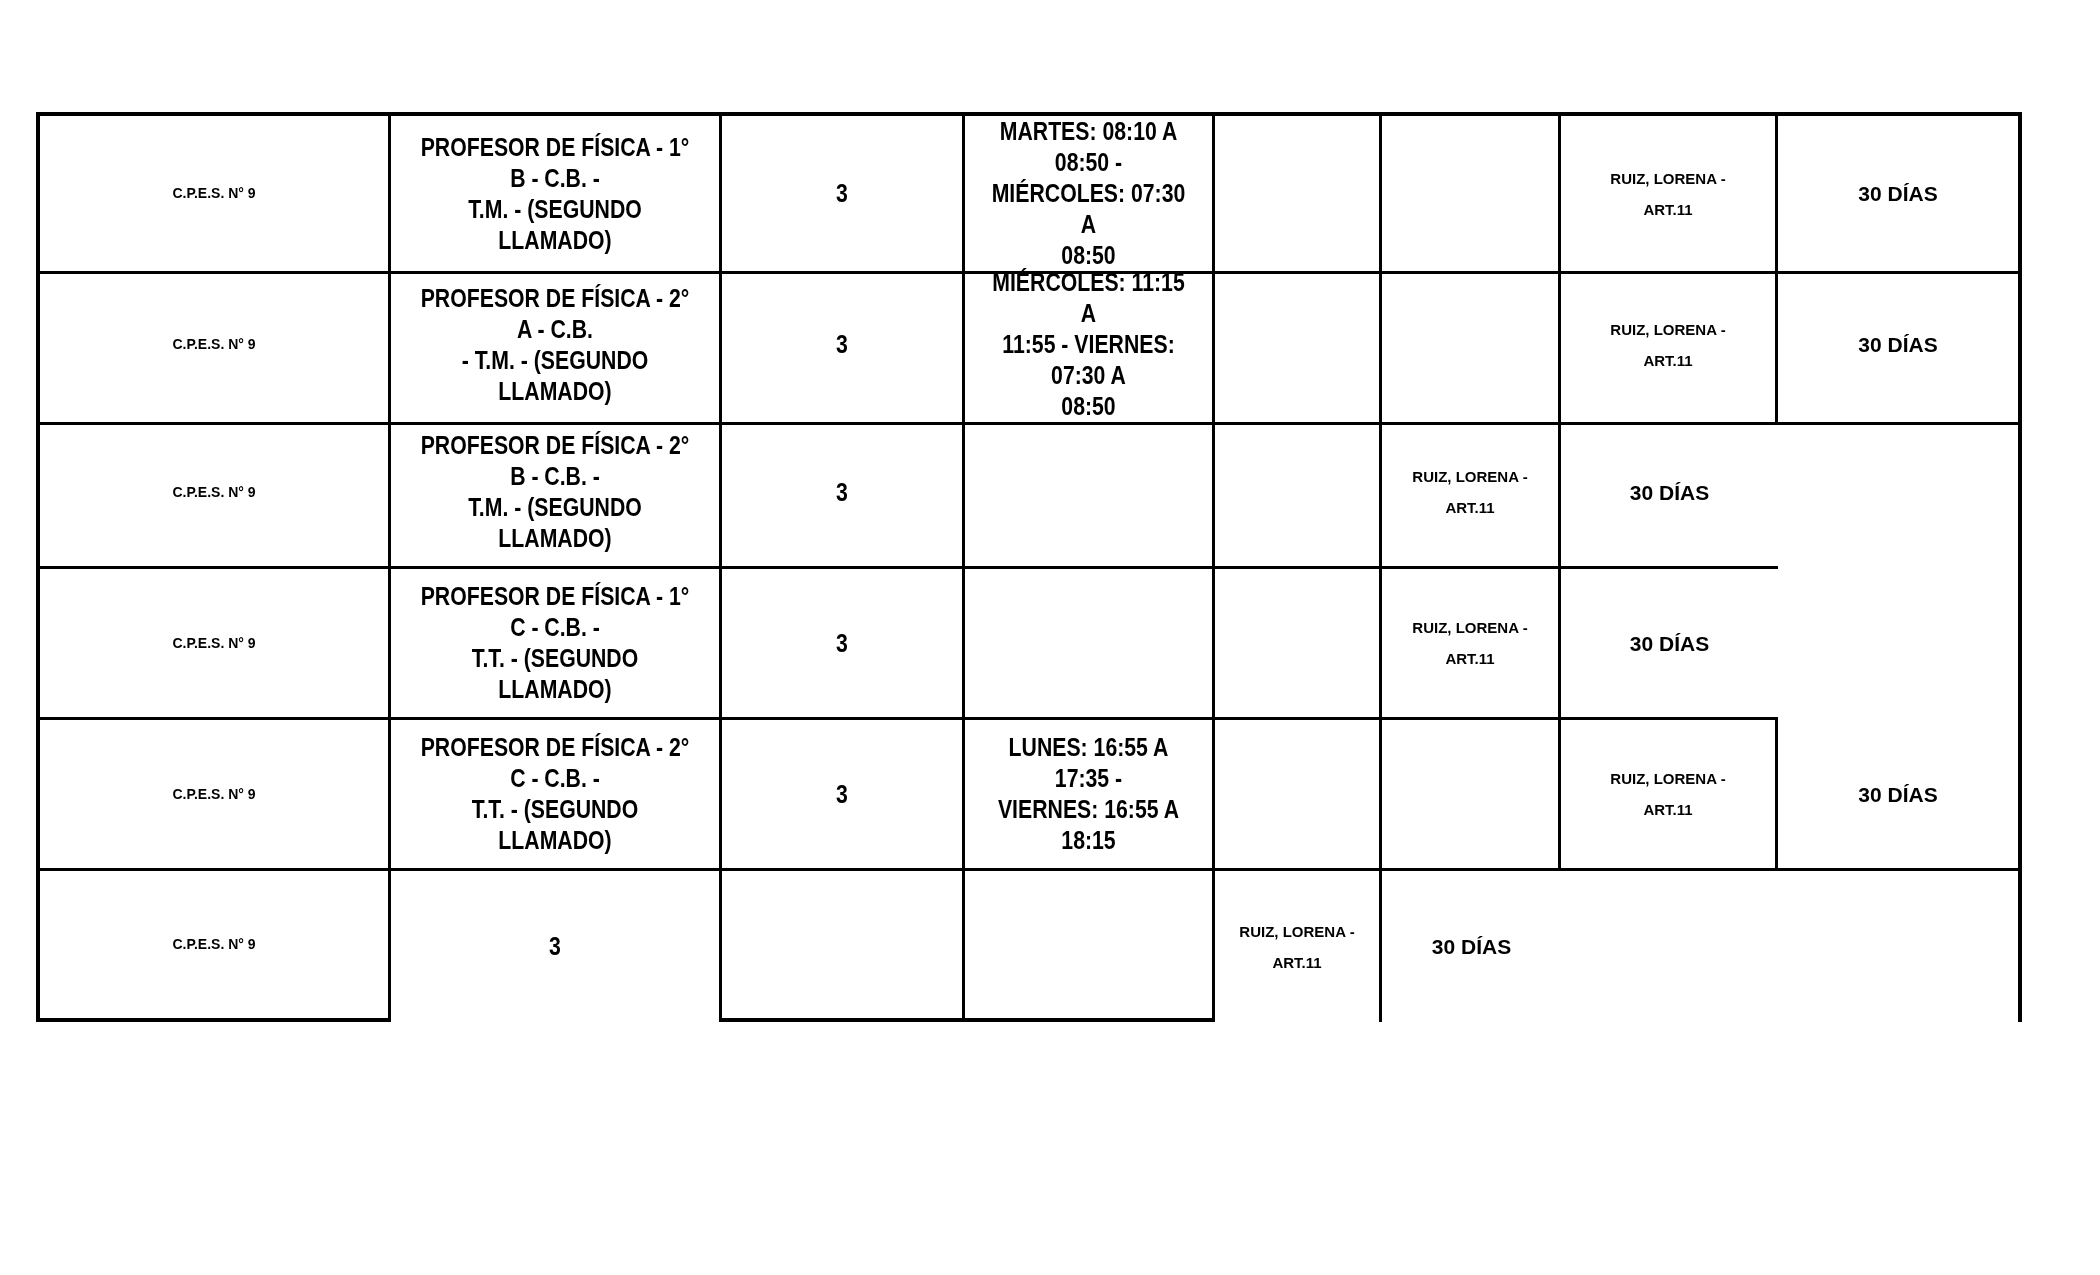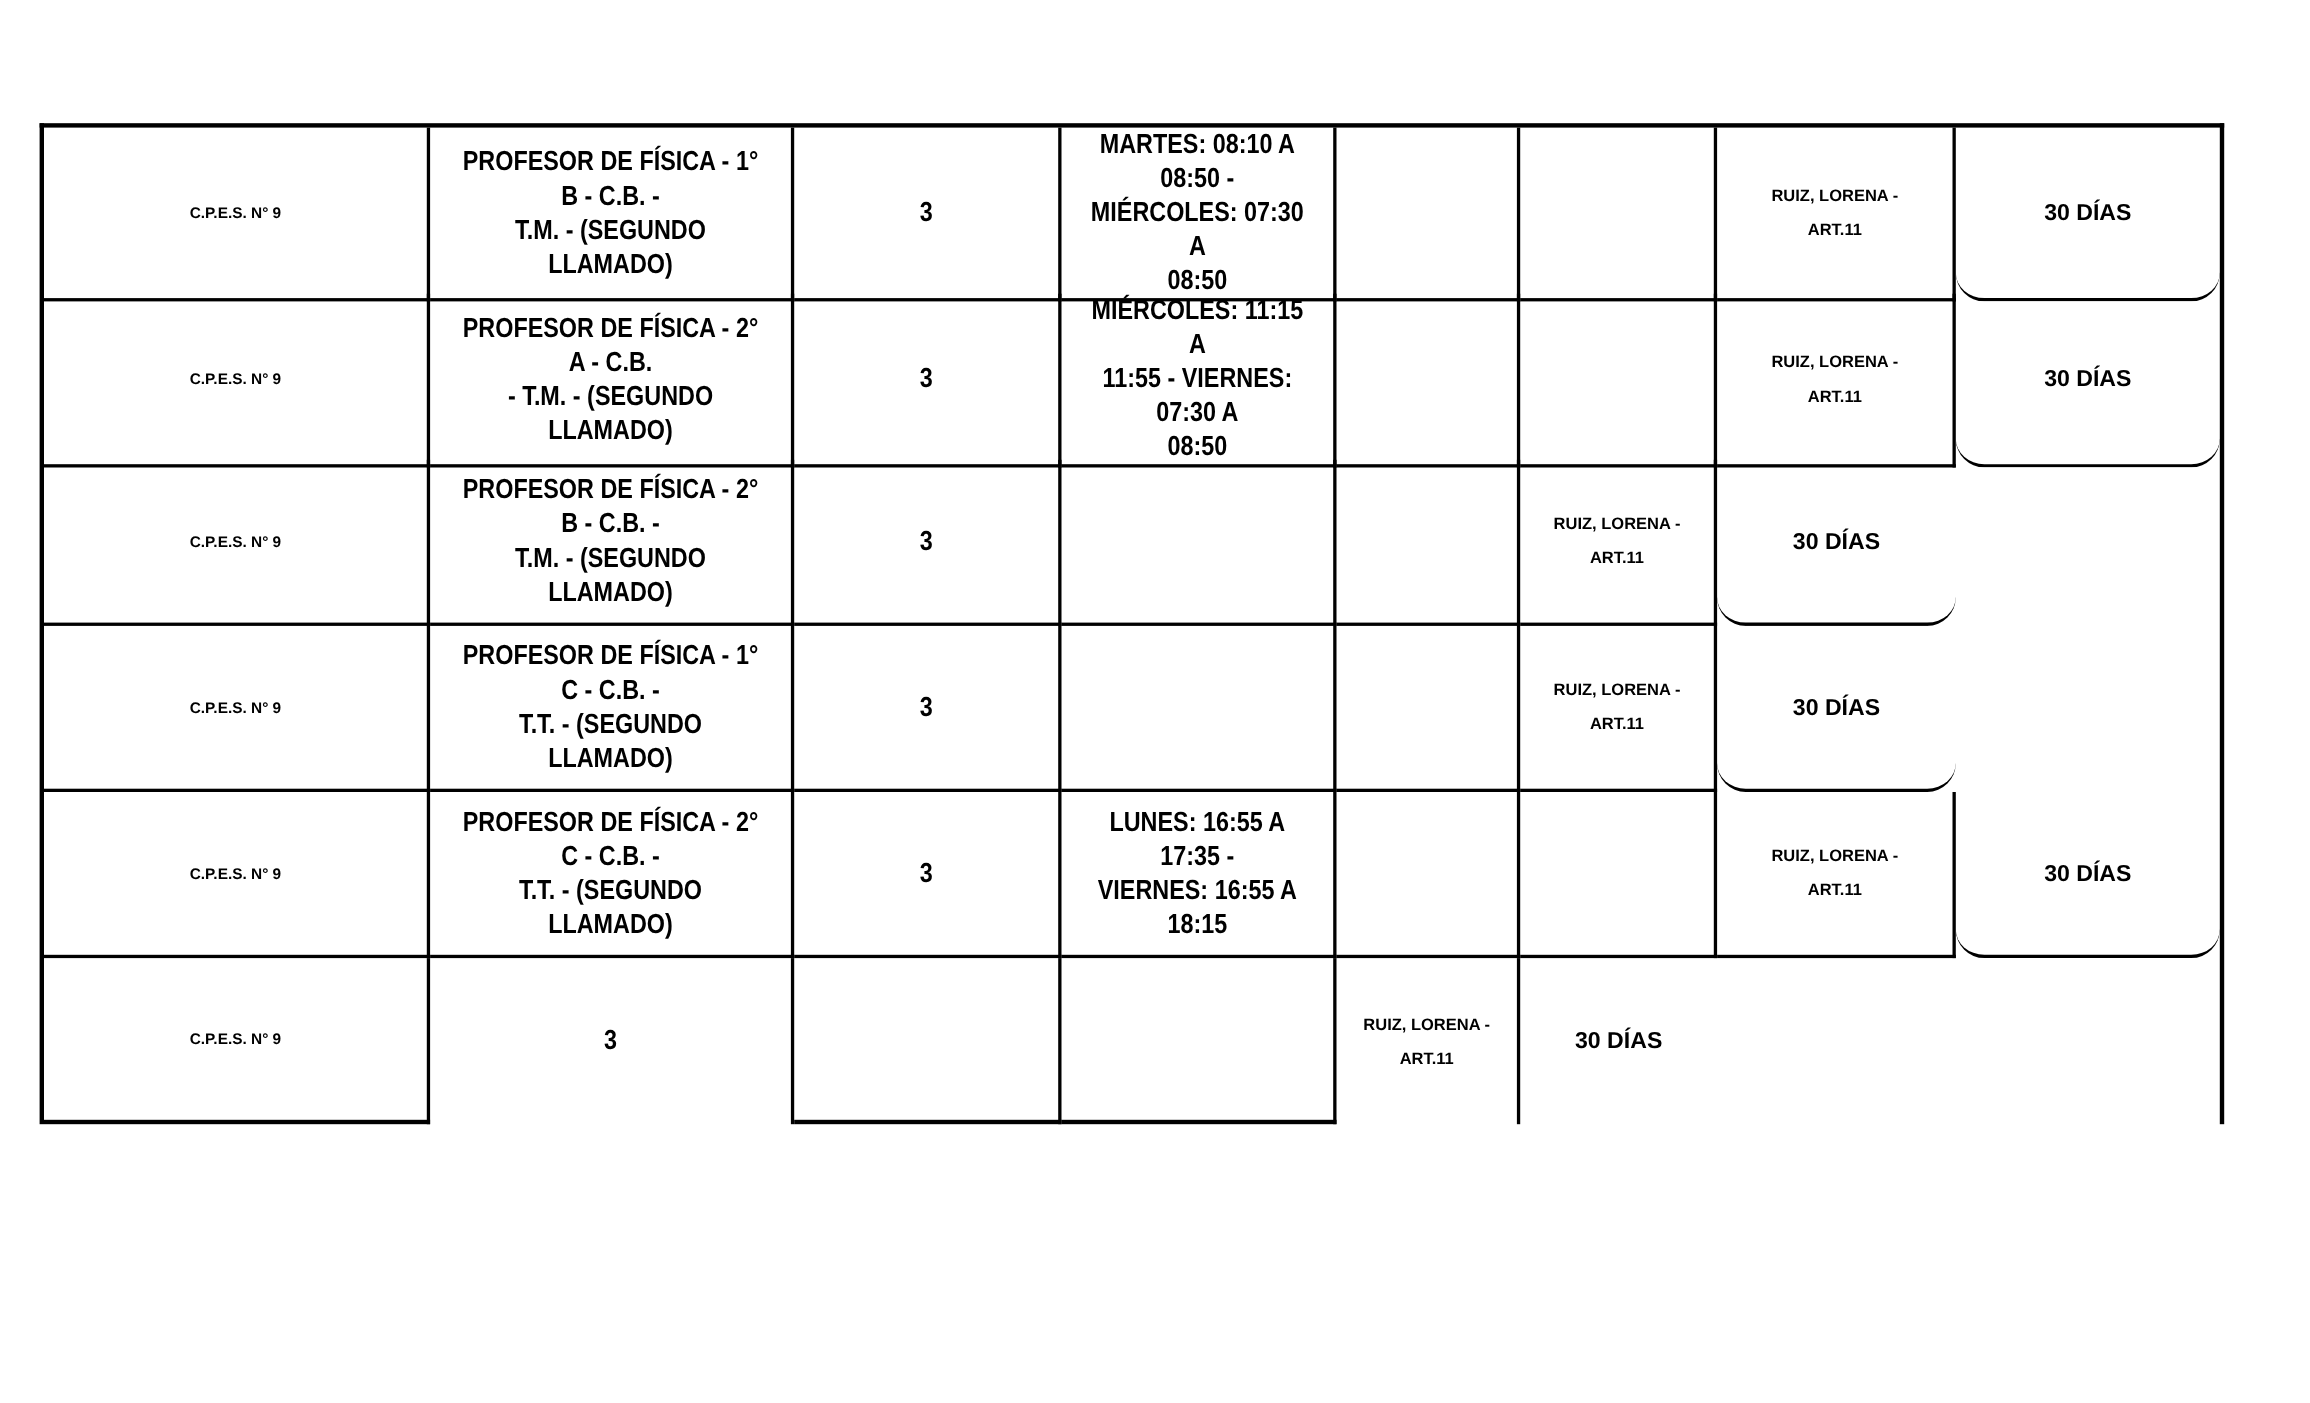--- a/index.html
+++ b/index.html
@@ -37,21 +37,21 @@
   .cell {
     box-sizing: border-box;
     border-right: 3px solid #000000;
     border-bottom: 3px solid #000000;
     display: flex;
     align-items: center;
     justify-content: center;
     text-align: center;
     overflow: visible;
   }
-  .cell:last-child { border-right: none; border-radius: 26px; }
+  .cell:last-child { border-right: none; }
   
   .row:last-child .cell { border-bottom: none; }
   .row:last-child .cell:nth-child(1),
   .row:last-child .cell:nth-child(3),
   .row:last-child .cell:nth-child(4) { border-bottom: 4px solid #000000; }
 
   .txt {
     display: block;
     white-space: pre-line;
     line-height: 31px;

